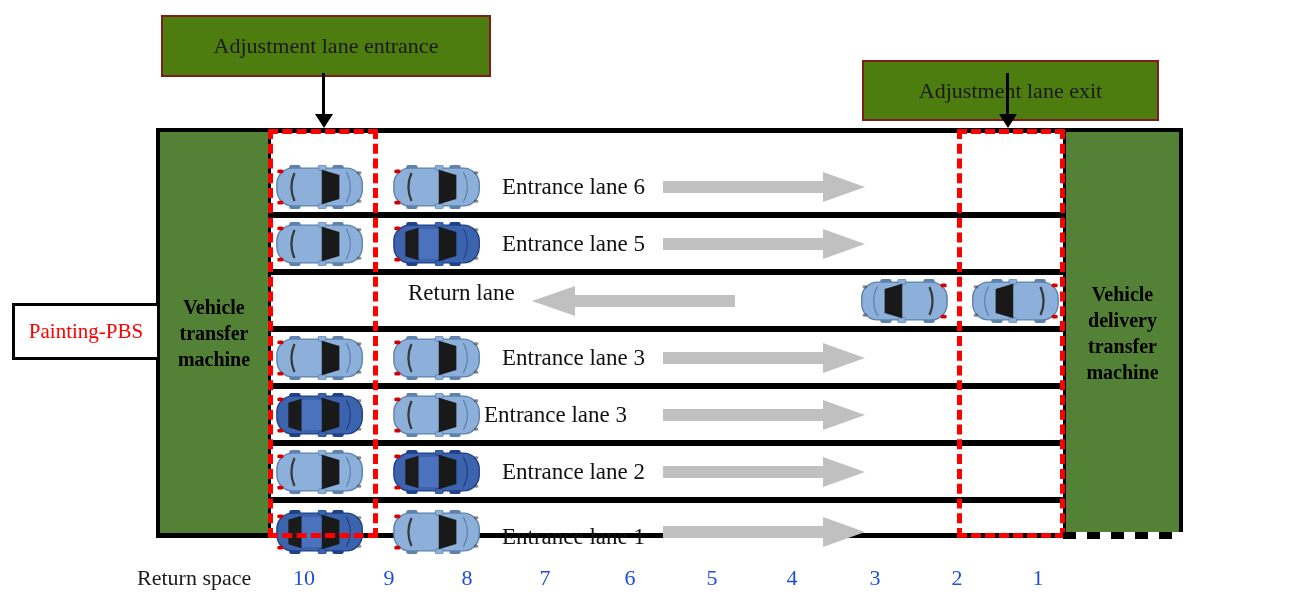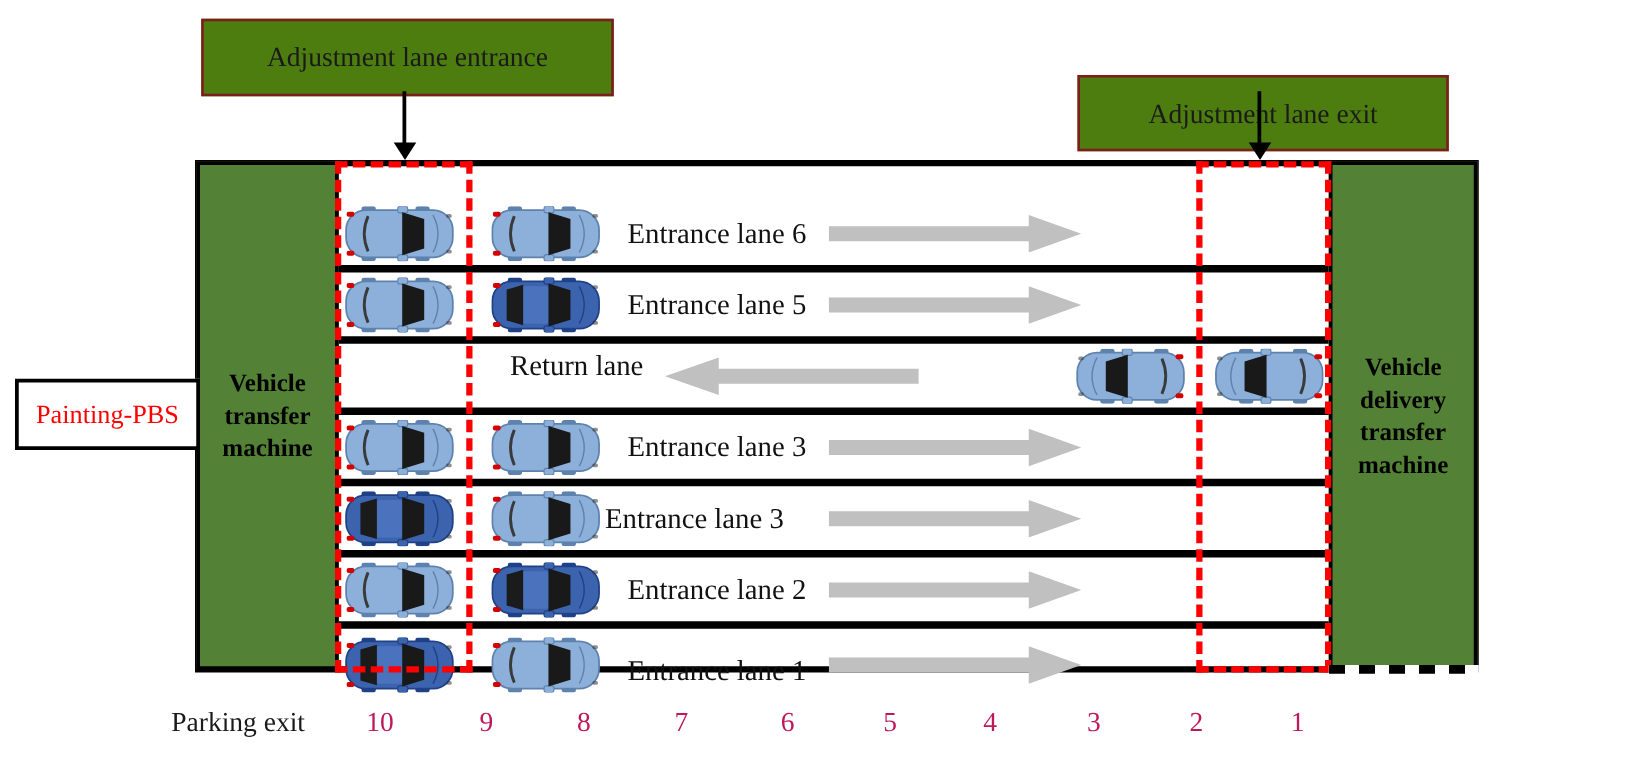--- a/index.html
+++ b/index.html
@@ -24,21 +24,21 @@
   }
   .sidebox{
     border:3px solid #000;background:#fff;box-sizing:border-box;color:var(--red);
     display:flex;align-items:center;justify-content:center;text-align:center;font-size:21px;line-height:1.25;
   }
   .redzone{border:5px dashed var(--red);box-sizing:border-box;z-index:30;}
   .sep{background:#000;z-index:5;}
   .lane-label{display:flex;align-items:center;font-size:23px;color:#111;white-space:nowrap;z-index:10;}
   .flow-arrow{z-index:8;}
   .car{z-index:12;}
-  .pnum{font-size:22px;color:#be185d;transform:translateX(-50%);position:absolute;top:0;}
+  .pnum{font-size:22px;color:#1d4ed8;transform:translateX(-50%);position:absolute;top:0;}
   .parkrow{font-size:22px;color:#1a1a1a;}
   .dash-strip{background:repeating-linear-gradient(90deg,#000 0 13px,#fff 13px 24px);z-index:35;}
 </style>
 </head>
 <body>
 
 <div id="stage" style="--green: #538135; --red: #ff0000; --arrow: #c0c0c0;">
 
   <div class="abs callout" style="left:161px;top:15px;width:326px;height:58px;">
     <span>Adjustment lane entrance</span>
@@ -329,17 +329,17 @@
   <div class="abs machine" style="left:1063px;top:129px;width:119px;height:407px;z-index:20;">
     <span>Vehicle delivery transfer machine</span>
   </div>
 
   <div class="abs redzone" style="left:268px;top:129px;width:110px;height:409px;"></div>
   <div class="abs redzone" style="left:957px;top:129px;width:108px;height:409px;"></div>
 
   <div class="abs dash-strip" style="left:1063px;top:532px;width:120px;height:7px;"></div>
 
   <div class="abs parkrow" style="left:137px;top:565px;width:1100px;height:30px;">
-    <span>Parking exit</span>
+    <span>Return space</span>
     <span id="pnum-anchor"></span>
   <span class="pnum" style="left: 167px;">10</span><span class="pnum" style="left: 252px;">9</span><span class="pnum" style="left: 330px;">8</span><span class="pnum" style="left: 408px;">7</span><span class="pnum" style="left: 493px;">6</span><span class="pnum" style="left: 575px;">5</span><span class="pnum" style="left: 655px;">4</span><span class="pnum" style="left: 738px;">3</span><span class="pnum" style="left: 820px;">2</span><span class="pnum" style="left: 901px;">1</span></div>
 
 </div>
 
 </body></html>

